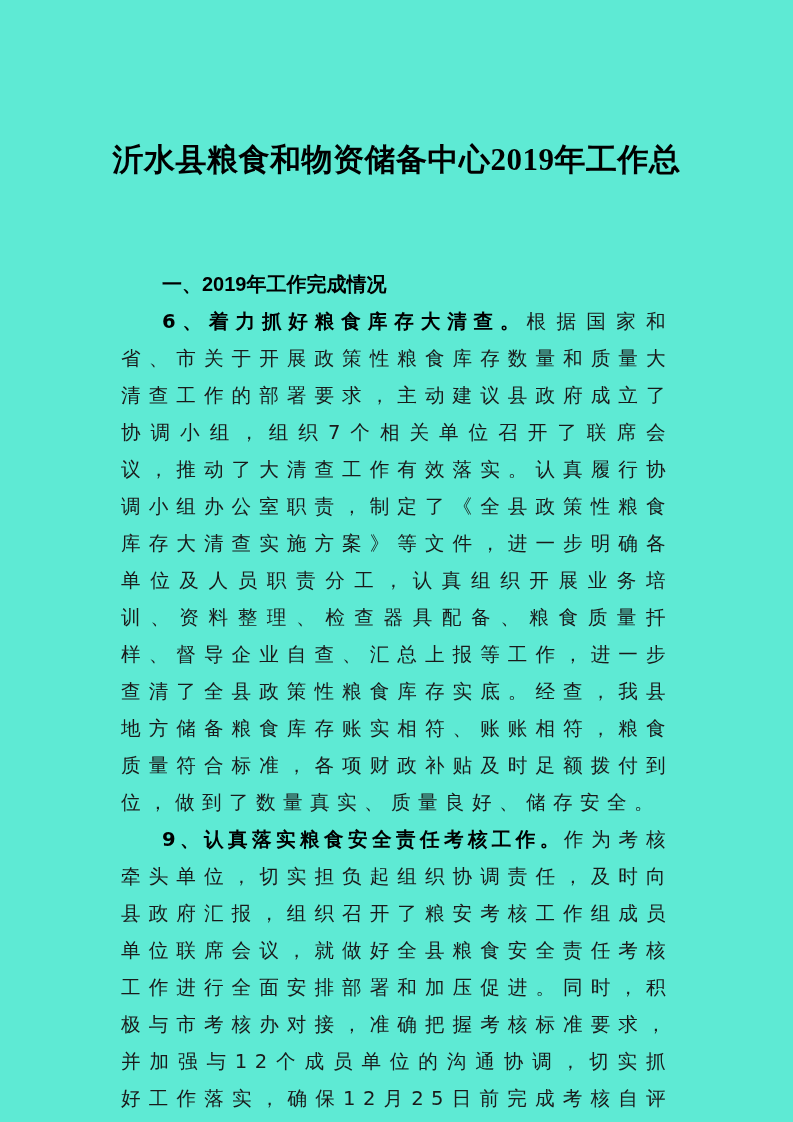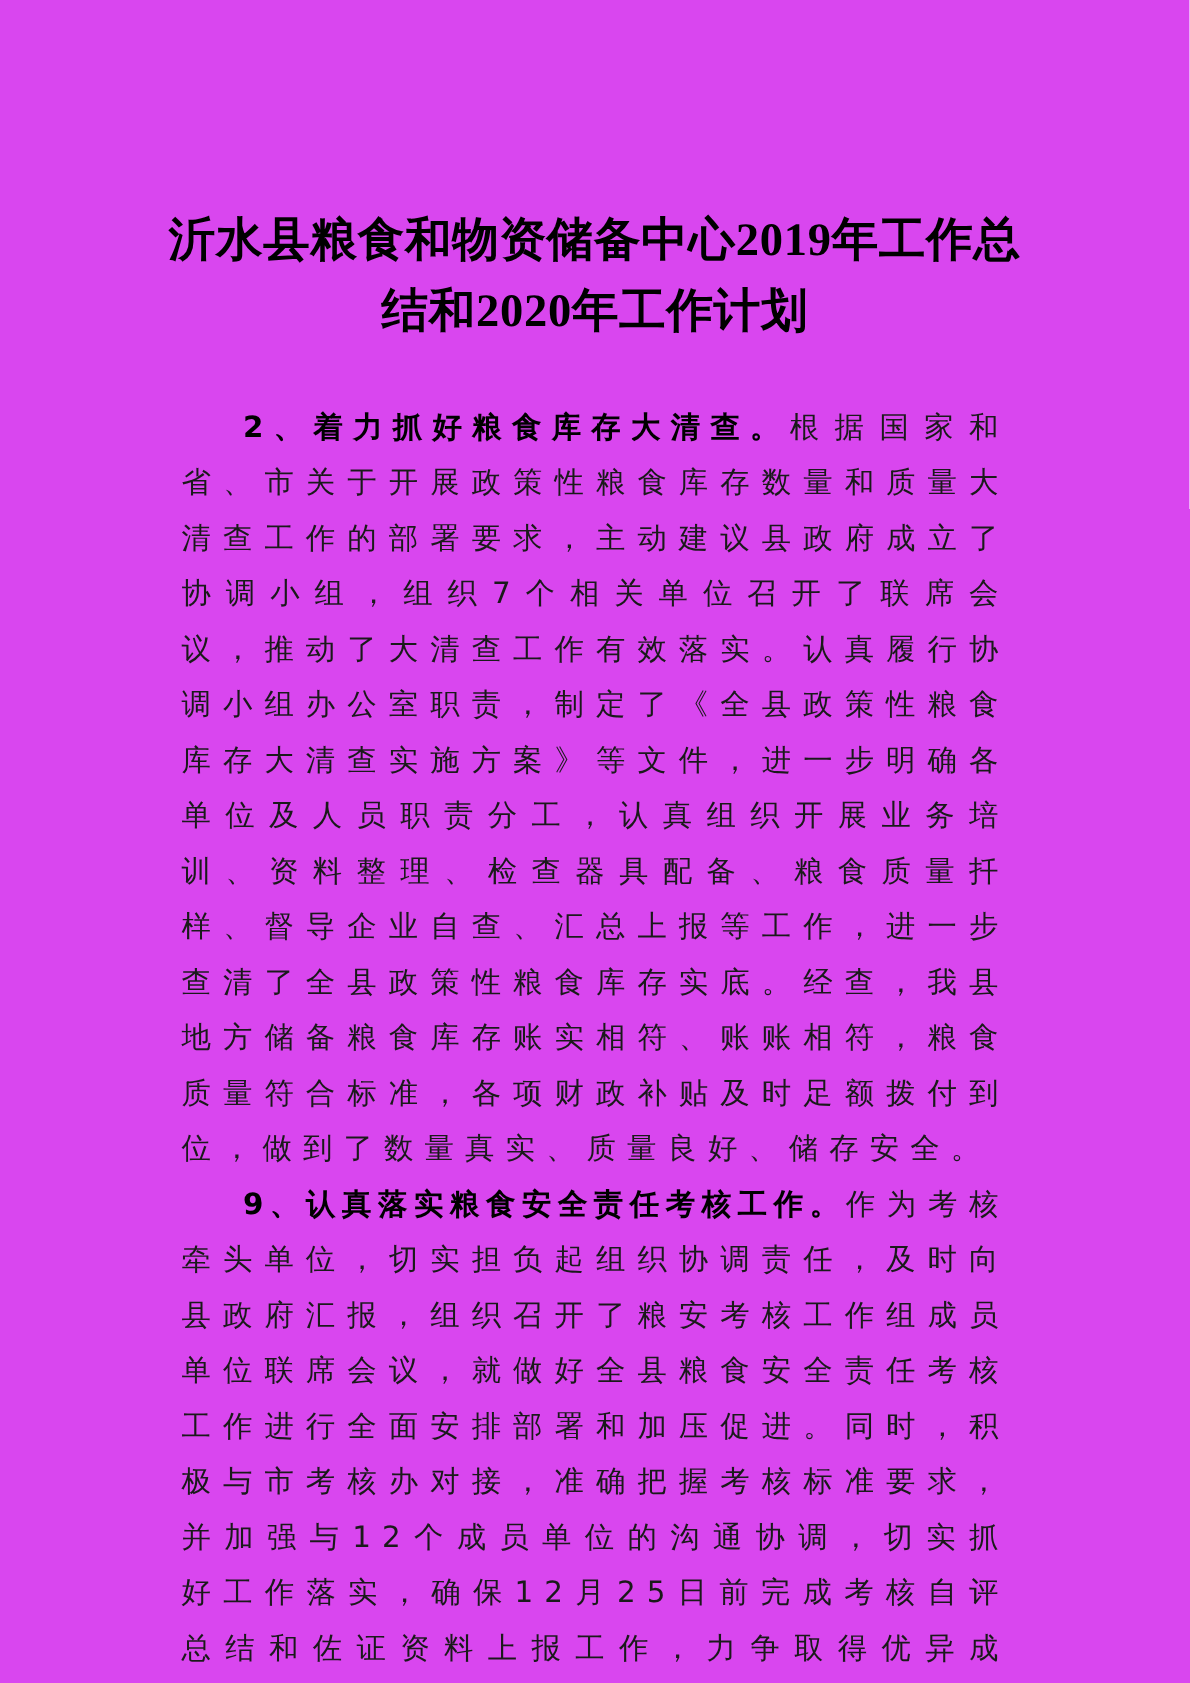--- a/index.html
+++ b/index.html
@@ -13,21 +13,21 @@
       position: relative;
       overflow: hidden;
       color: #111111;
     }
     .page {
       position: absolute;
       left: 0;
       top: 0;
       width: 793px;
       height: 1122px;
-      background: #d946ef;
+      background: #5eead4;
     }
     .title {
       position: absolute;
       left: 100px;
       top: 136px;
       width: 593px;
       text-align: center;
       font-family: "Liberation Serif", "DejaVu Serif", serif;
       font-weight: bold;
       font-size: 31px;
@@ -69,22 +69,22 @@
       color: #000000;
       letter-spacing: 4px;
     }
   </style>
 </head>
 <body>
 
 <div class="page">
   <h1 class="title">
     <span>沂水县粮食和物资储备中心2019年工作总</span>
-    <span>结和2020年工作计划</span>
   </h1>
 
   <div class="content">
+    <h2 class="section-heading">一、2019年工作完成情况</h2>
 
-    <p class="para"><span class="lead">2、着力抓好粮食库存大清查。</span><span>根据国家和省、市关于开展政策性粮食库存数量和质量大清查工作的部署要求，主动建议县政府成立了协调小组，组织7个相关单位召开了联席会议，推动了大清查工作有效落实。认真履行协调小组办公室职责，制定了《全县政策性粮食库存大清查实施方案》等文件，进一步明确各单位及人员职责分工，认真组织开展业务培训、资料整理、检查器具配备、粮食质量扦样、督导企业自查、汇总上报等工作，进一步查清了全县政策性粮食库存实底。经查，我县地方储备粮食库存账实相符、账账相符，粮食质量符合标准，各项财政补贴及时足额拨付到位，做到了数量真实、质量良好、储存安全。</span></p>
+    <p class="para"><span class="lead">6、着力抓好粮食库存大清查。</span><span>根据国家和省、市关于开展政策性粮食库存数量和质量大清查工作的部署要求，主动建议县政府成立了协调小组，组织7个相关单位召开了联席会议，推动了大清查工作有效落实。认真履行协调小组办公室职责，制定了《全县政策性粮食库存大清查实施方案》等文件，进一步明确各单位及人员职责分工，认真组织开展业务培训、资料整理、检查器具配备、粮食质量扦样、督导企业自查、汇总上报等工作，进一步查清了全县政策性粮食库存实底。经查，我县地方储备粮食库存账实相符、账账相符，粮食质量符合标准，各项财政补贴及时足额拨付到位，做到了数量真实、质量良好、储存安全。</span></p>
 
     <p class="para"><span class="lead">9、认真落实粮食安全责任考核工作。</span><span>作为考核牵头单位，切实担负起组织协调责任，及时向县政府汇报，组织召开了粮安考核工作组成员单位联席会议，就做好全县粮食安全责任考核工作进行全面安排部署和加压促进。同时，积极与市考核办对接，准确把握考核标准要求，并加强与12个成员单位的沟通协调，切实抓好工作落实，确保12月25日前完成考核自评总结和佐证资料上报工作，力争取得优异成绩。2018年度考核，我县成绩列全市第二名，被评为优秀等</span></p>
   </div>
 </div>
 
 </body></html>

